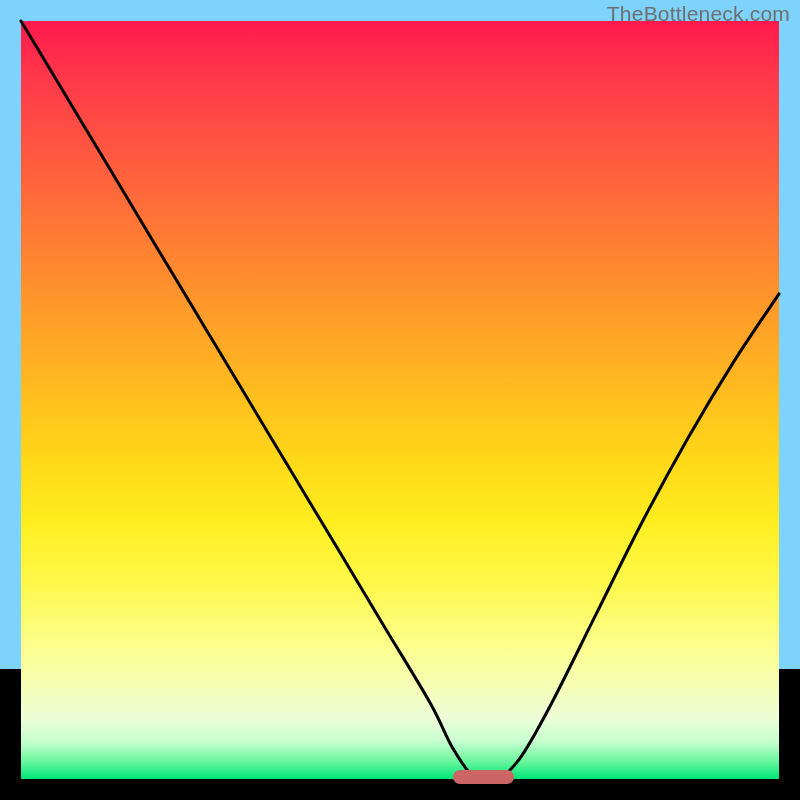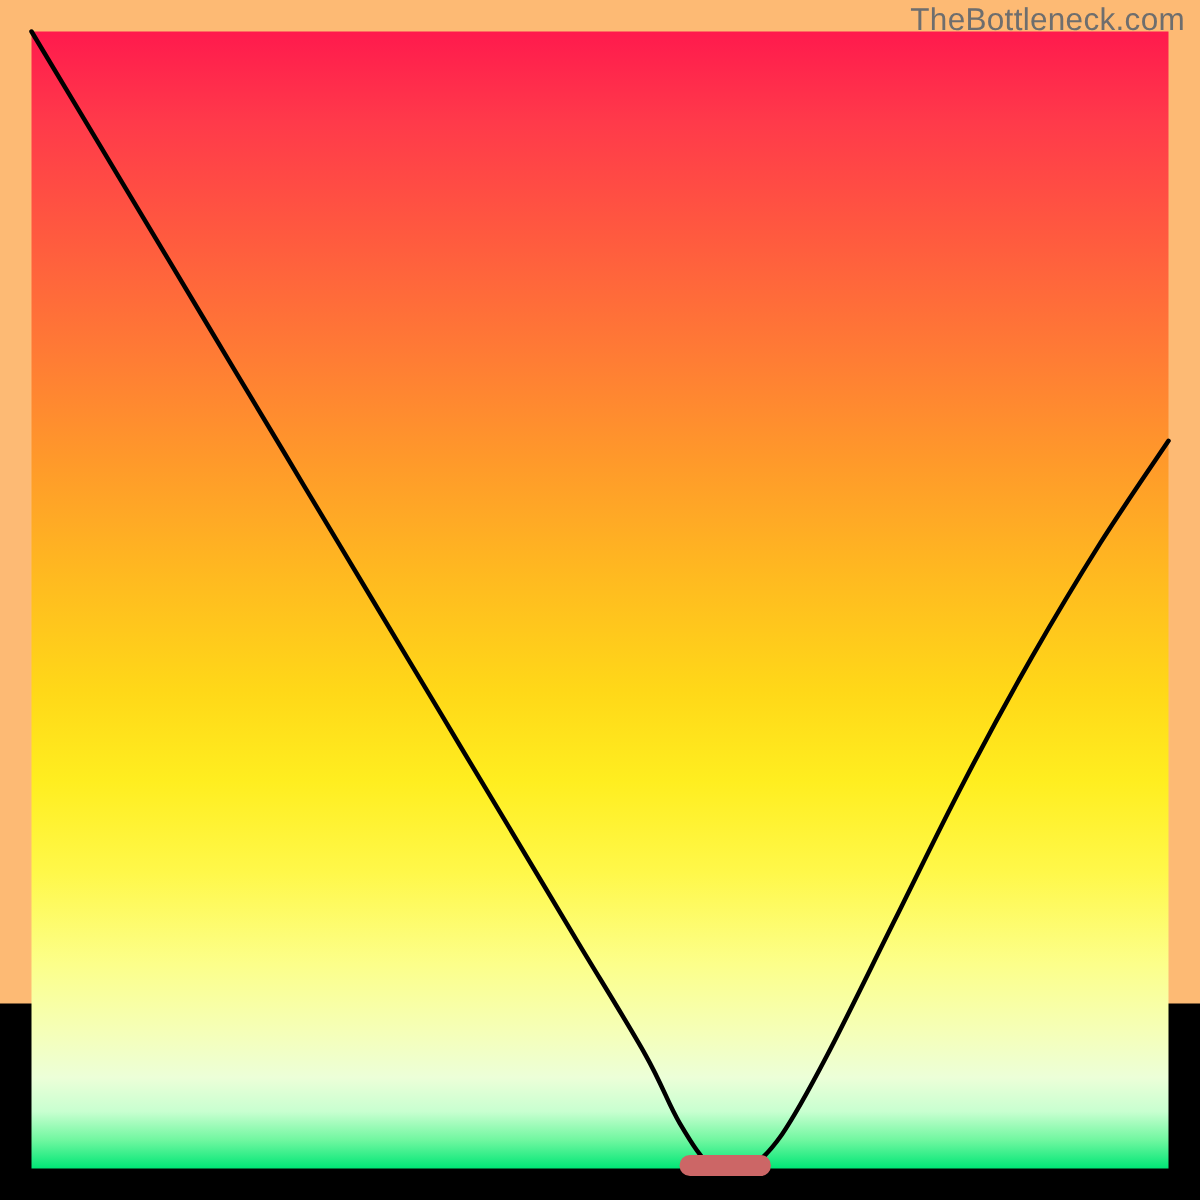--- a/index.html
+++ b/index.html
@@ -7,21 +7,21 @@
     padding: 0;
     width: 800px;
     height: 800px;
     background: #000000;
     overflow: hidden;
   }
   .outer {
     position: relative;
     width: 800px;
     height: 669px;
-    background: #fdba74;
+    background: #7dd3fc;
   }
   .plot-area {
     position: absolute;
     left: 21px;
     top: 21px;
     width: 758px;
     height: 758px;
     background: linear-gradient(to bottom,
       #ff1a4d 0%,
       #ff3a4a 8%,

